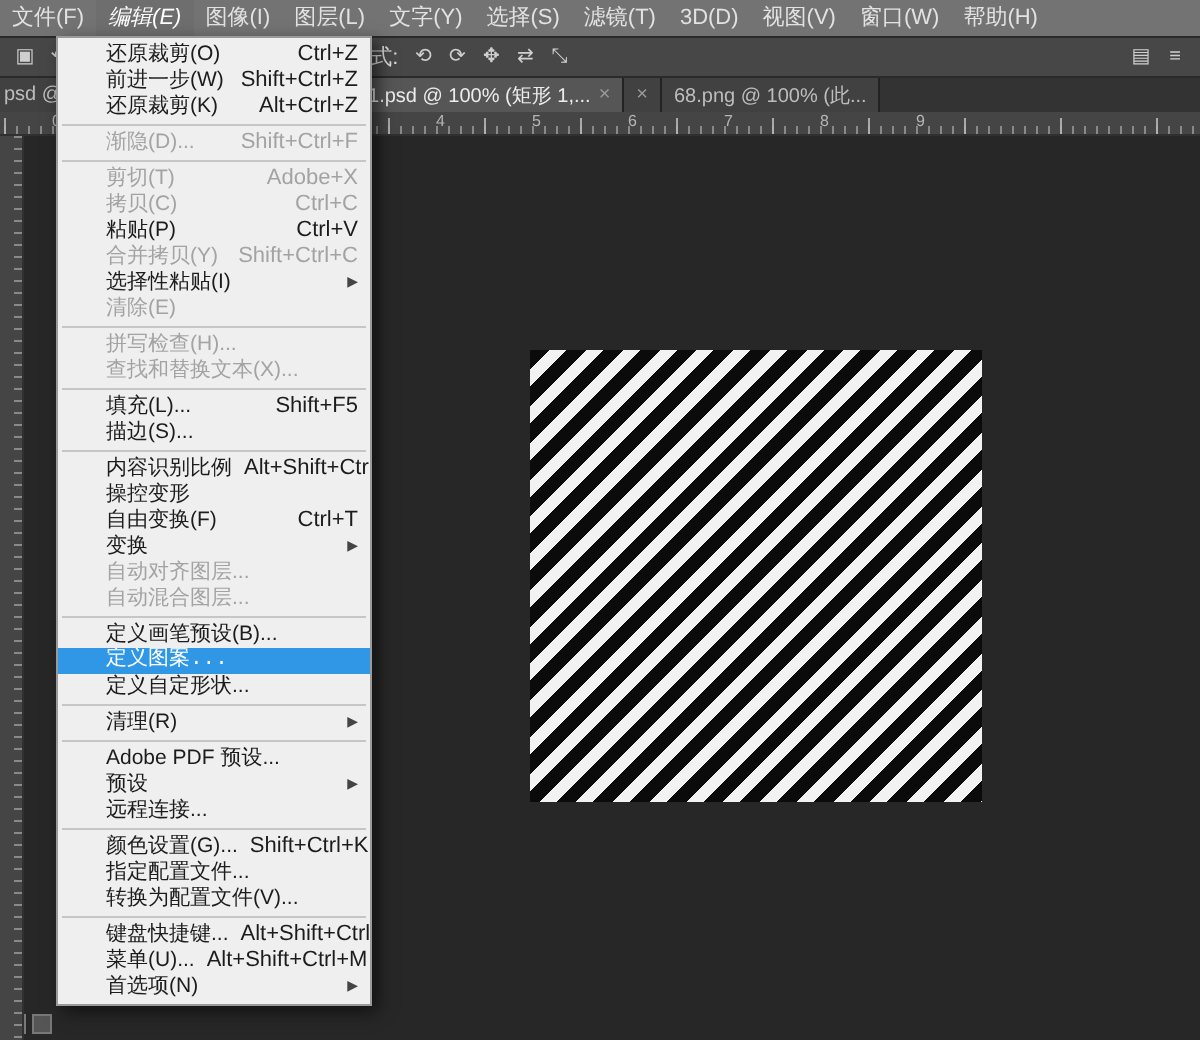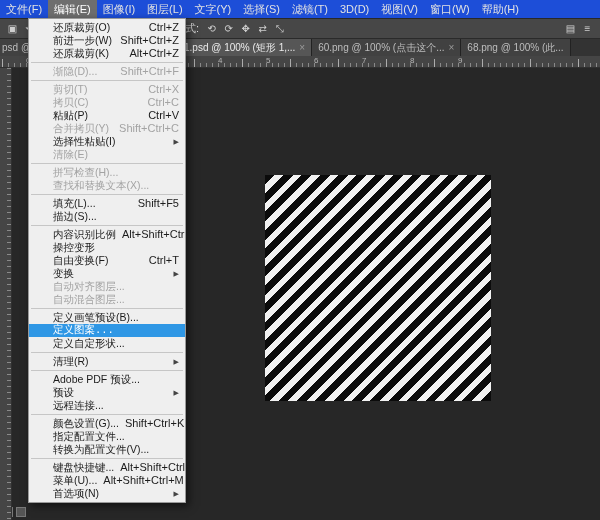--- a/index.html
+++ b/index.html
@@ -7,26 +7,26 @@
     width:600px; height:520px; overflow:hidden;
     background:#3d3d3d;
     font-family:"Liberation Sans", sans-serif;
     -webkit-user-select:none; user-select:none;
   }
   .app { position:relative; width:600px; height:520px; }
 
   
   .menubar {
     position:absolute; top:0; left:0; right:0; height:18px;
-    background:#1d4ed8; border-bottom:1px solid #292929;
+    background:#737373; border-bottom:1px solid #292929;
     display:flex; align-items:stretch; font-size:11px; color:#e2e2e2;
     white-space:nowrap; overflow:hidden;
   }
   .menubar-item { padding:2px 6px; line-height:14px; cursor:default; }
-  .menubar-item.active { background:#6e6e6e; color:#ffffff; }
+  .menubar-item.active { background:#6e6e6e; color:#ffffff;font-style:italic; }
 
   
   .options-bar {
     position:absolute; top:19px; left:0; right:0; height:19px;
     background:#474747; border-bottom:1px solid #2a2a2a;
     display:flex; align-items:center; padding:0 4px;
     color:#c9c9c9; font-size:11px; overflow:hidden;
   }
   .ob-group { display:flex; align-items:center; }
   .ob-icon {
@@ -155,21 +155,20 @@
       </div>
       <div class="tab">
         <span class="tab-label">...24683HEKN.psd</span>
         <span class="tab-close">×</span>
       </div>
       <div class="tab active">
         <span class="tab-label">未标题-1.psd @ 100% (矩形 1,...</span>
         <span class="tab-close">×</span>
       </div>
       <div class="tab">
-        <span class="tab-label">60.png @ 100% (点击这个...</span>
         <span class="tab-close">×</span>
       </div>
       <div class="tab">
         <span class="tab-label">68.png @ 100% (此...</span>
       </div>
     </div>
 
   <div class="ruler-h">
     <div class="ticks"></div>
     <div class="ticks-major"></div>
@@ -217,21 +216,21 @@
       <div class="menu-divider"></div>
       <div class="menu-item disabled">
         <span class="mi-label">渐隐(D)...</span>
         <span class="mi-spacer"></span>
         <span class="mi-shortcut">Shift+Ctrl+F</span>
       </div>
       <div class="menu-divider"></div>
       <div class="menu-item disabled">
         <span class="mi-label">剪切(T)</span>
         <span class="mi-spacer"></span>
-        <span class="mi-shortcut">Ctrl+X</span>
+        <span class="mi-shortcut">Adobe+X</span>
       </div>
       <div class="menu-item disabled">
         <span class="mi-label">拷贝(C)</span>
         <span class="mi-spacer"></span>
         <span class="mi-shortcut">Ctrl+C</span>
       </div>
       <div class="menu-item">
         <span class="mi-label">粘贴(P)</span>
         <span class="mi-spacer"></span>
         <span class="mi-shortcut">Ctrl+V</span>

